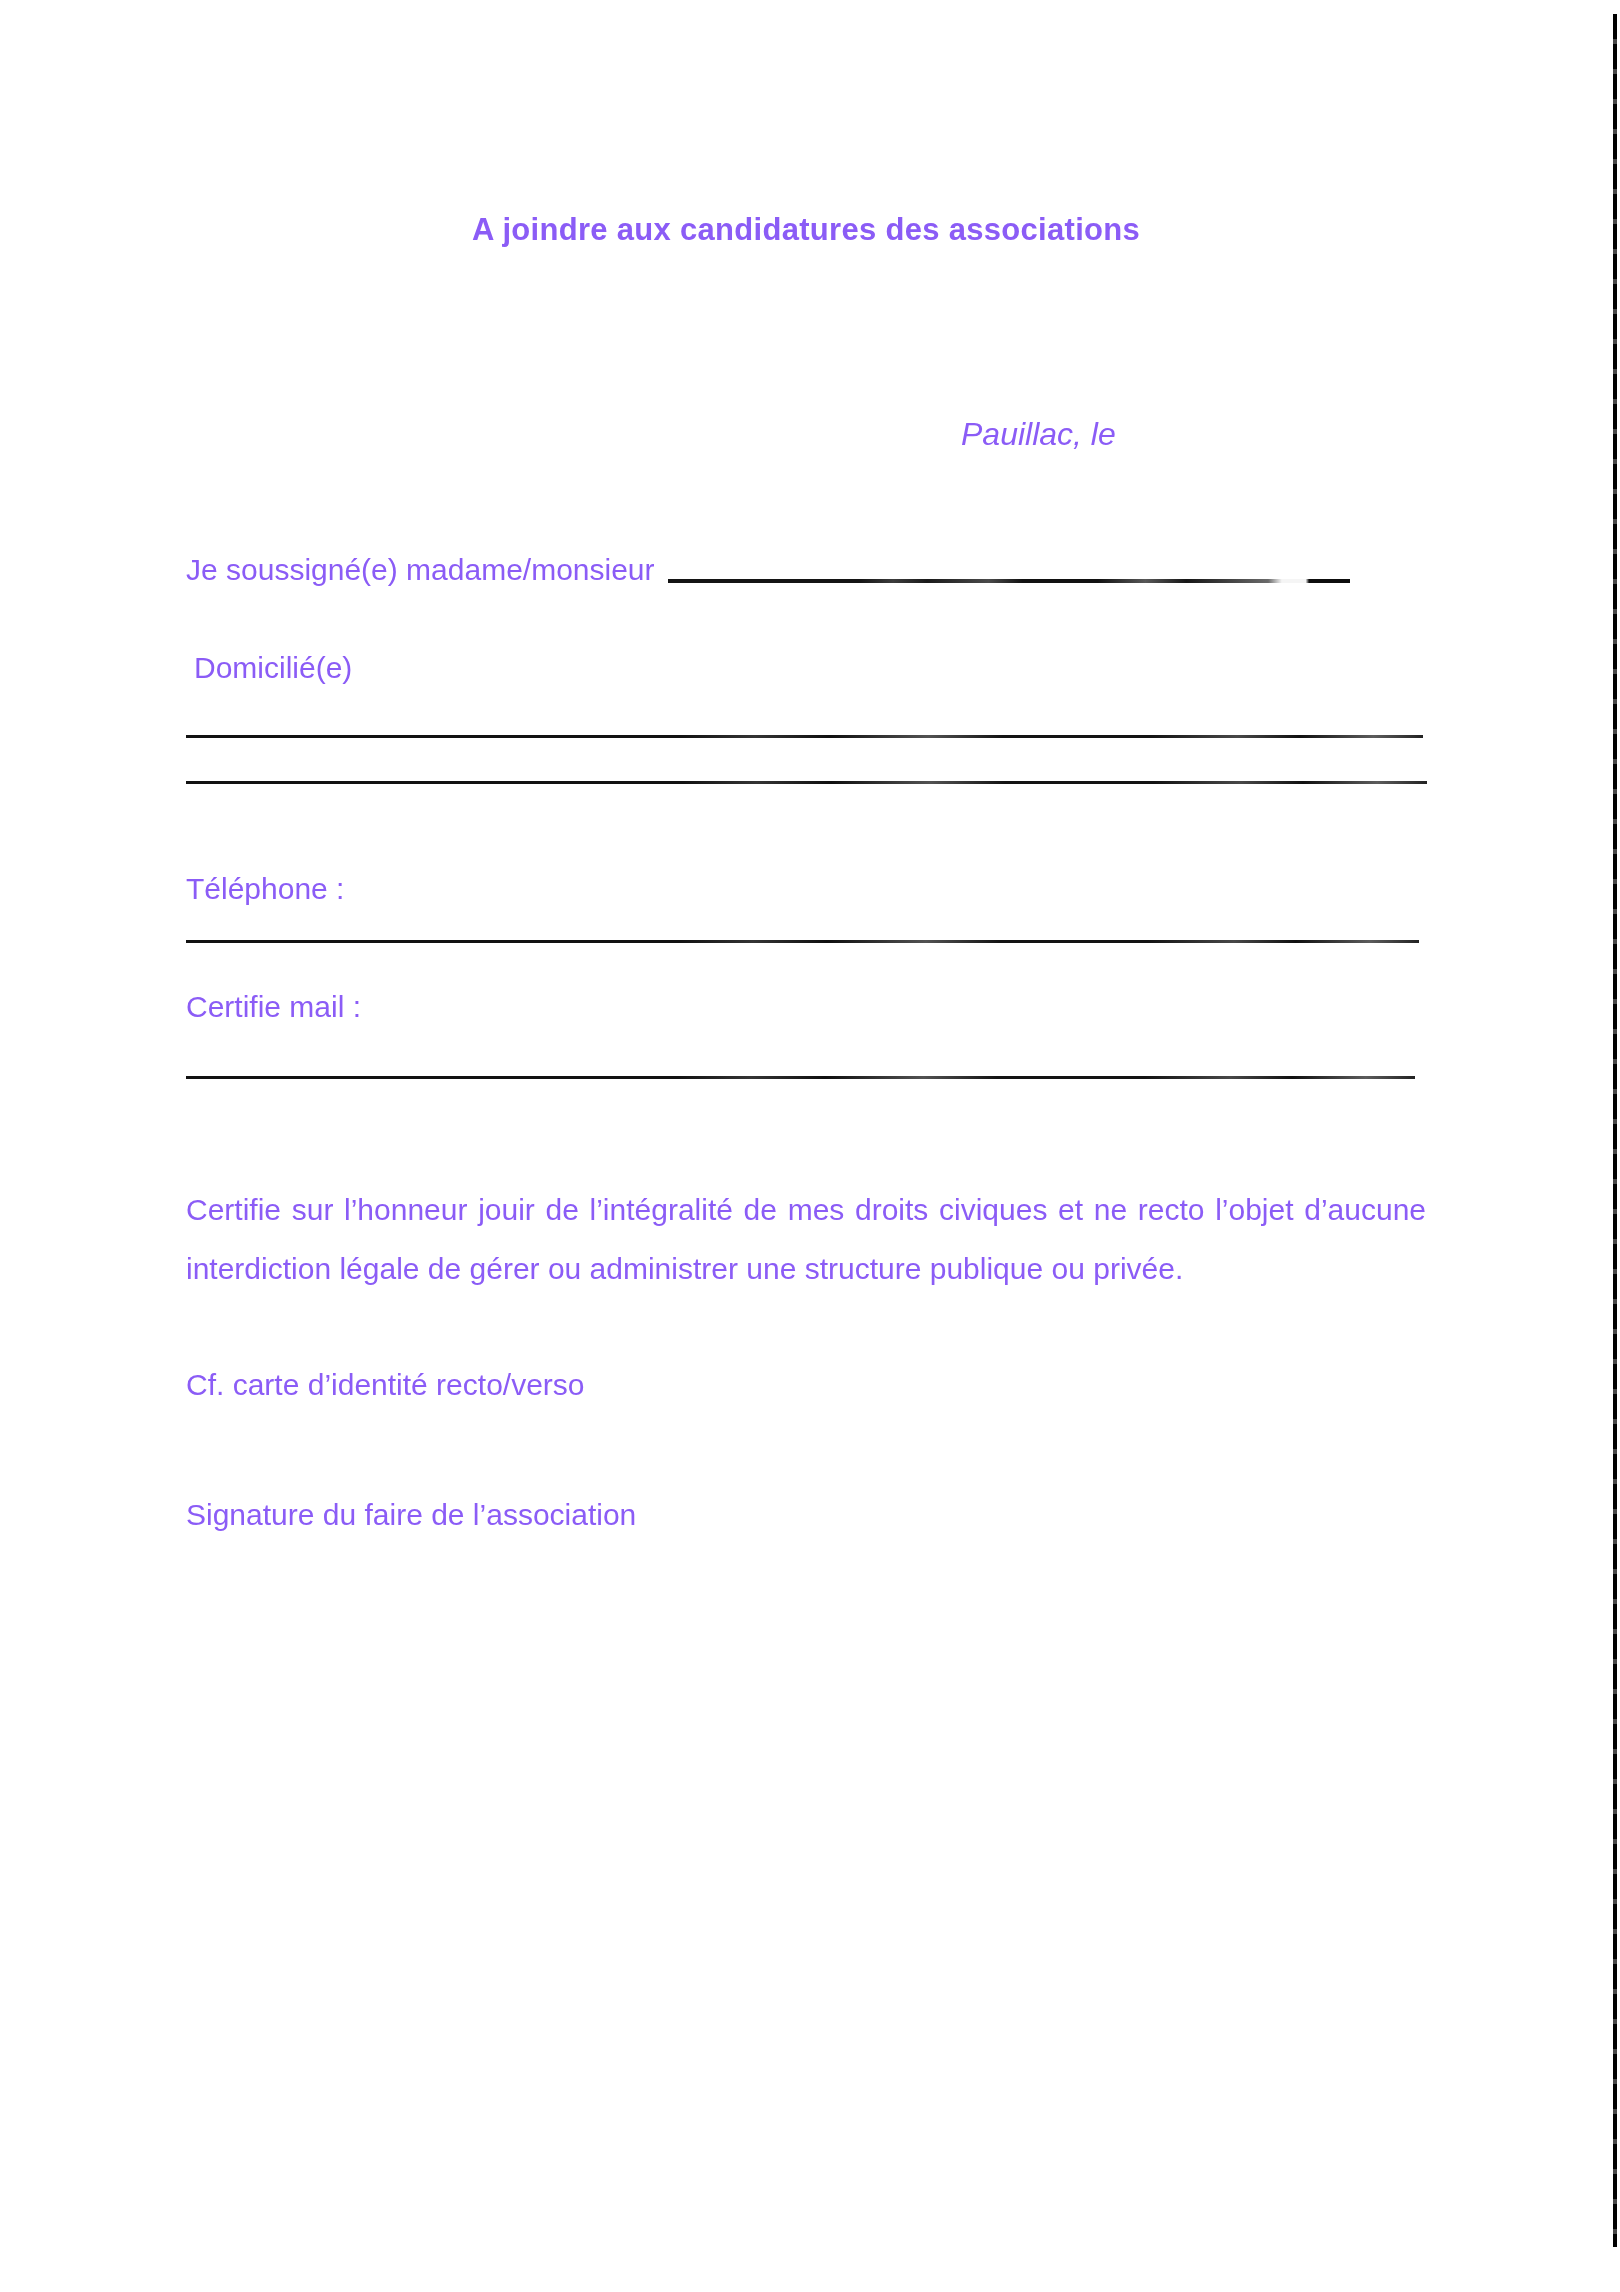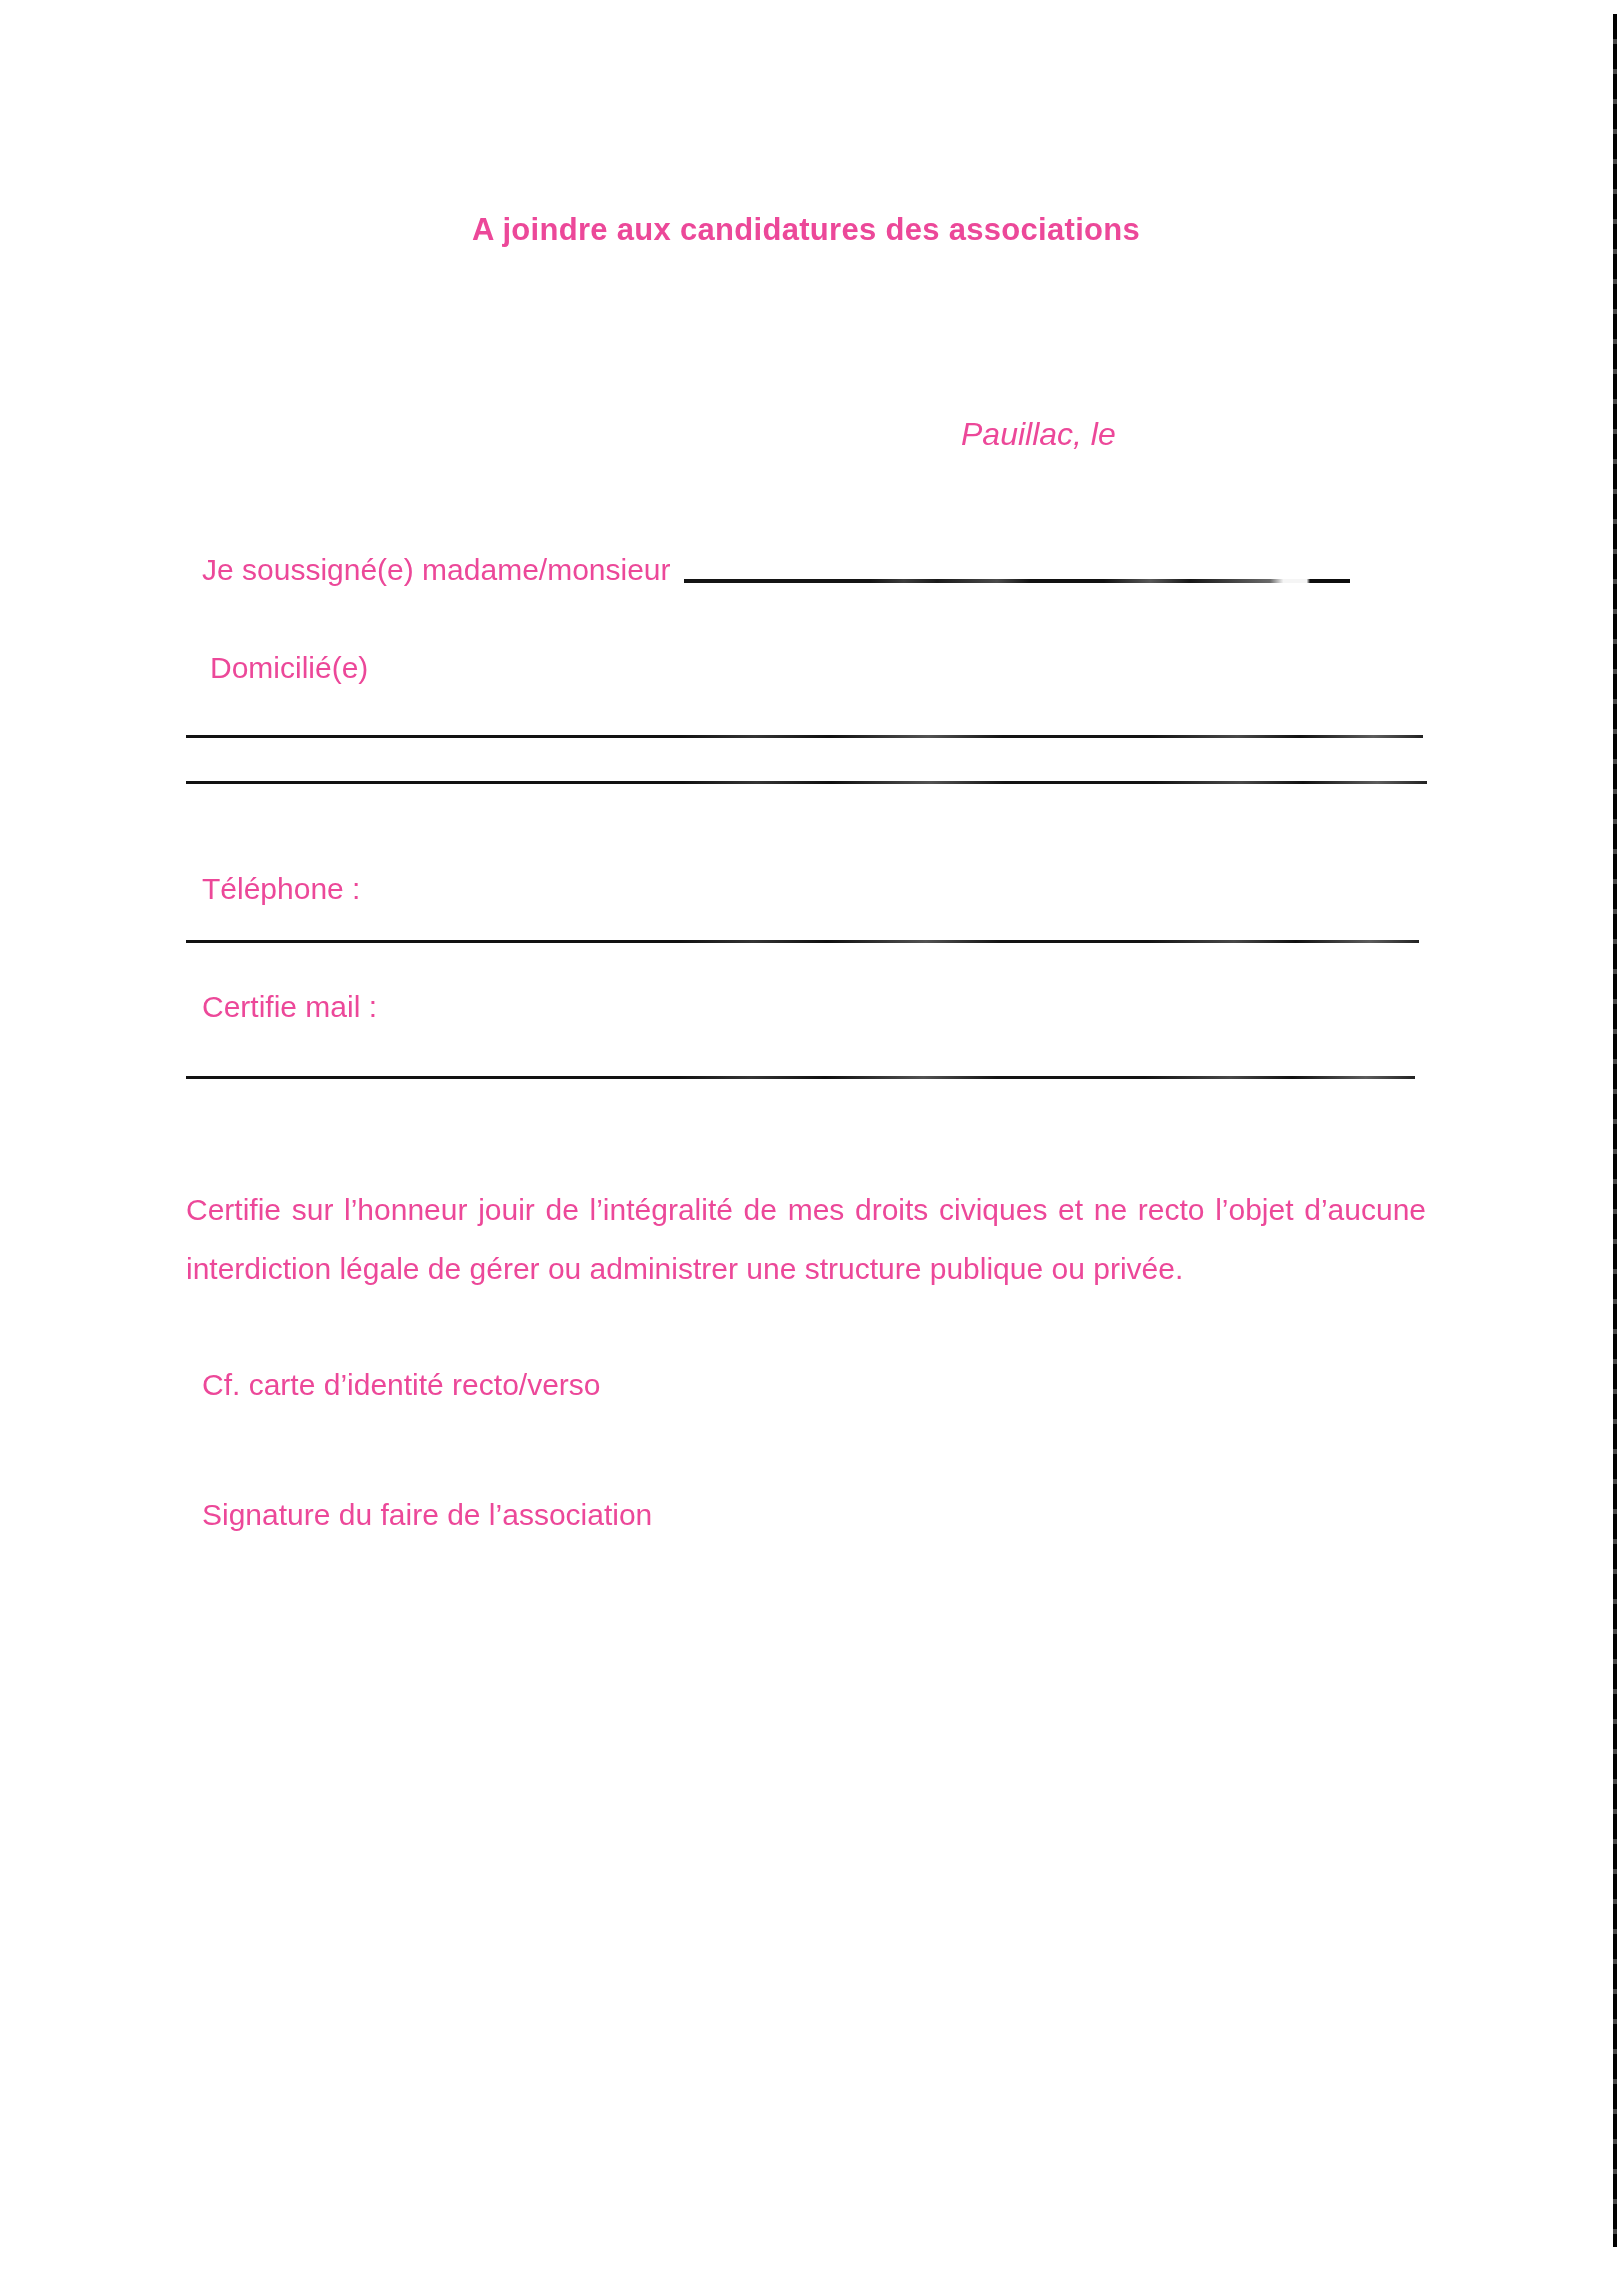--- a/index.html
+++ b/index.html
@@ -7,21 +7,21 @@
     margin: 0;
     padding: 0;
     background: #e8e8e8;
   }
   .page {
     position: relative;
     width: 1620px;
     height: 2293px;
     background: #ffffff;
     font-family: "Liberation Sans", "DejaVu Sans", sans-serif;
-    color: #ec4899;
+    color: #8b5cf6;
     overflow: hidden;
   }
   .abs { position: absolute; }
 
   .doc-title {
     left: 186px;
     top: 212px;
     width: 1240px;
     text-align: center;
     font-size: 31px;
@@ -31,21 +31,20 @@
   }
   .dateline {
     left: 961px;
     top: 416px;
     font-size: 32px;
     font-style: italic;
   }
   .label {
     font-size: 30px;
     white-space: nowrap;
-    margin-left: 16px;
   }
   .sworn-row {
     left: 186px;
     top: 551px;
     width: 1164px;
     display: flex;
     align-items: flex-end;
   }
   .sworn-row .label { line-height: 37px; }
   .inline-write-line {

